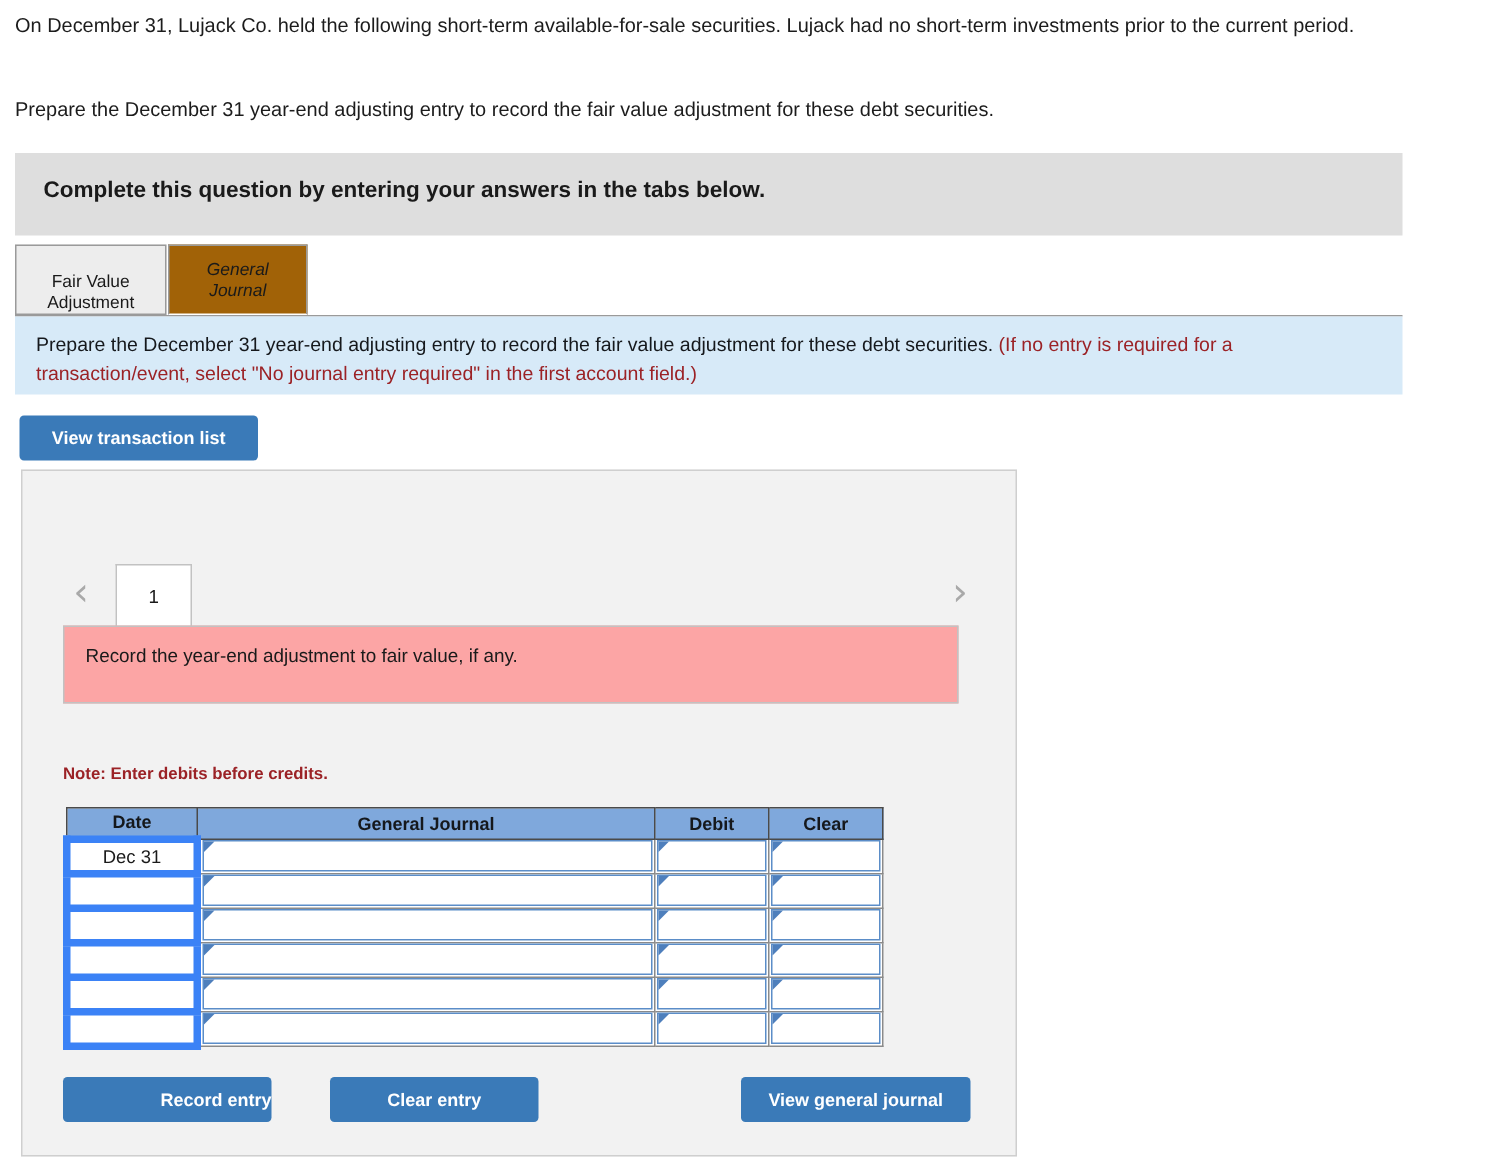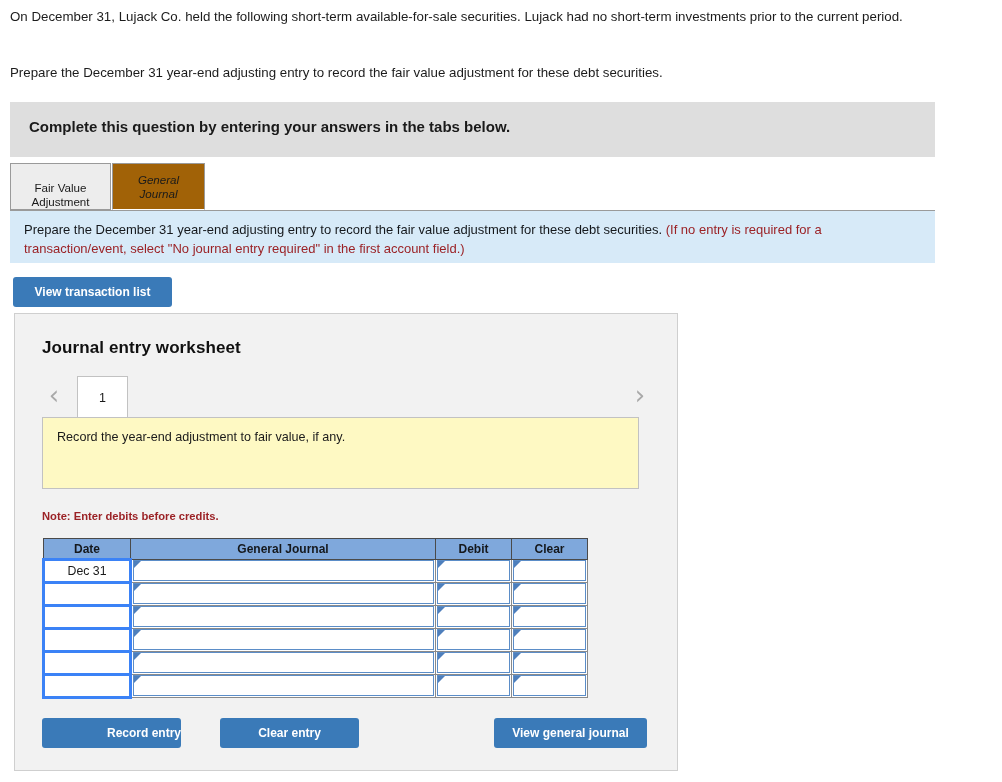--- a/index.html
+++ b/index.html
@@ -160,22 +160,22 @@
     justify-content: center;
     font-size: 12.5px;
     color: #1a1a1a;
     cursor: pointer;
   }
 
   
   .desc-box {
     position: absolute;
     left: 27px; top: 103px;
-    width: 597px; height: 72px;
-    background: #fef9c3;
+    width: 597px; height: 52px;
+    background: #fca5a5;
     border: 1px solid #c2c2c2;
   }
   .desc-text {
     position: absolute;
     left: 14px; top: 12px;
     font-size: 12.6px;
     color: #1a1a1a;
   }
 
   .note {
@@ -199,21 +199,21 @@
     border: 1px solid #4a4a4a;
     border-top: 1px solid #4a4a4a;
     height: 21px;
     font-size: 12px;
     font-weight: bold;
     color: #15181c;
     text-align: center;
     padding: 0;
   }
   .jtable td {
-    border: 3px solid #3b82f6;
+    border: 5px solid #3b82f6;
     height: 23px;
     padding: 0;
     background: #ffffff;
     vertical-align: middle;
   }
   .col-date   { width: 87px; }
   .col-gj     { width: 305px; }
   .col-debit  { width: 76px; }
   .col-credit { width: 76px; }
 
@@ -285,21 +285,20 @@
 
   <div class="blue-panel">
     <span class="black-part">Prepare the December 31 year-end adjusting entry to record the fair value adjustment for these debt securities.</span>
     <span class="red-part">(If no entry is required for a transaction/event, select "No journal entry required" in the first account field.)</span>
   </div>
 
   <button class="btn" id="view-transaction-list">View transaction list</button>
 
   <div class="worksheet">
 
-    <div class="worksheet-title">Journal entry worksheet</div>
 
     <div class="pager">
       <div class="chev" id="pager-prev">‹</div>
       <div class="pager-tab">
         <span>1</span>
       </div>
       <div class="chev" id="pager-next">›</div>
     </div>
 
     <div class="desc-box">

